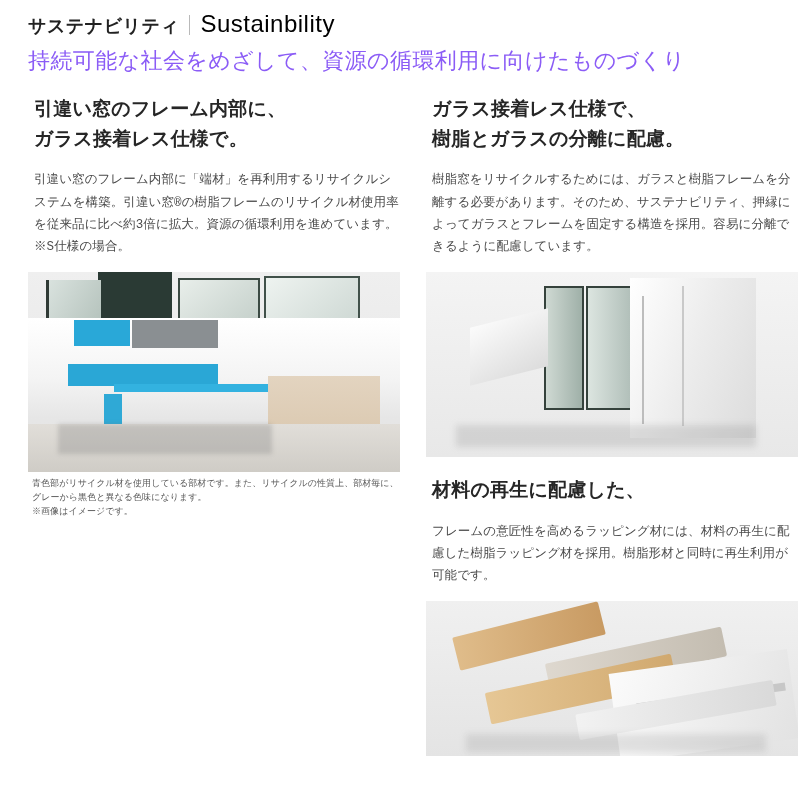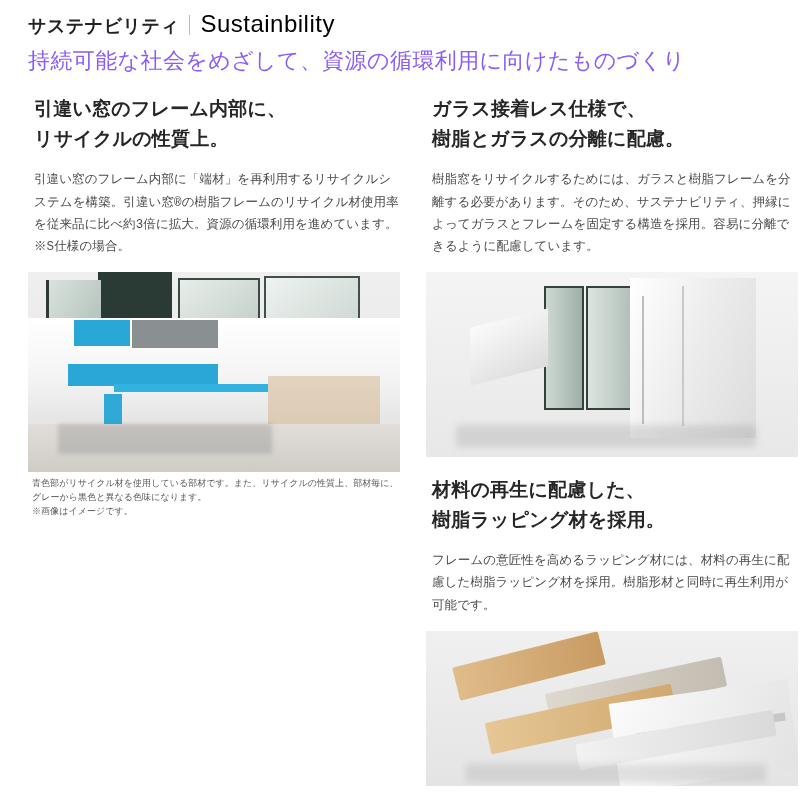--- a/index.html
+++ b/index.html
@@ -269,21 +269,21 @@
   </div>
 
   <div class="headline">持続可能な社会をめざして、資源の循環利用に向けたものづくり</div>
 
   <div class="columns">
 
     <div class="col">
 
       <div class="block-title">
         <span class="line">引違い窓のフレーム内部に、</span>
-        <span class="line">リサイクルの性質上。</span>
+        <span class="line">ガラス接着レス仕様で。</span>
       </div>
 
       <p class="block-body">引違い窓のフレーム内部に「端材」を再利用するリサイクルシステムを構築。引違い窓®の樹脂フレームのリサイクル材使用率を従来品に比べ約3倍に拡大。資源の循環利用を進めています。 ※S仕様の場合。</p>
 
       <div class="figure fig-a">
         <div class="fa-bg"></div>
         <div class="fa-dark-top"></div>
         <div class="fa-glass-left"></div>
         <div class="fa-glass-mid"></div>
         <div class="fa-glass-right"></div>
@@ -321,21 +321,20 @@
         <div class="fb-pane-b"></div>
         <div class="fb-frame"></div>
         <div class="fb-frame-line1"></div>
         <div class="fb-frame-line2"></div>
         <div class="fb-bead"></div>
         <div class="fb-shadow"></div>
       </div>
 
       <div class="block-title" style="margin-top:20px;">
         <span class="line">材料の再生に配慮した、</span>
-        <span class="line">樹脂ラッピング材を採用。</span>
       </div>
 
       <p class="block-body">フレームの意匠性を高めるラッピング材には、材料の再生に配慮した樹脂ラッピング材を採用。樹脂形材と同時に再生利用が可能です。</p>
 
       <div class="figure fig-c">
         <div class="fc-bg"></div>
         <div class="fc-board fc-b1"></div>
         <div class="fc-board fc-b2"></div>
         <div class="fc-board fc-b3"></div>
         <div class="fc-profile"></div>

